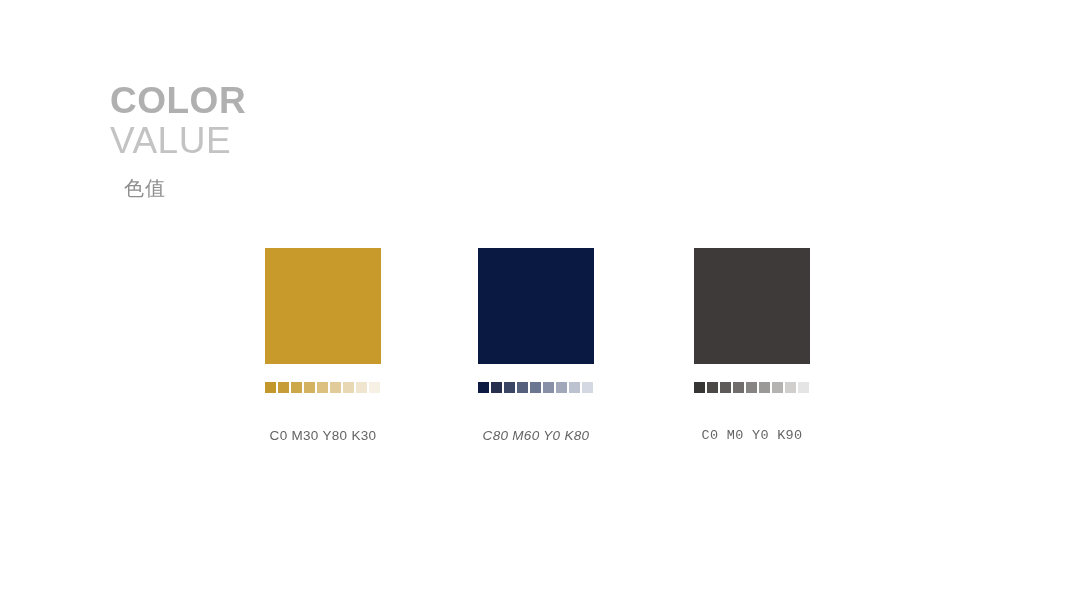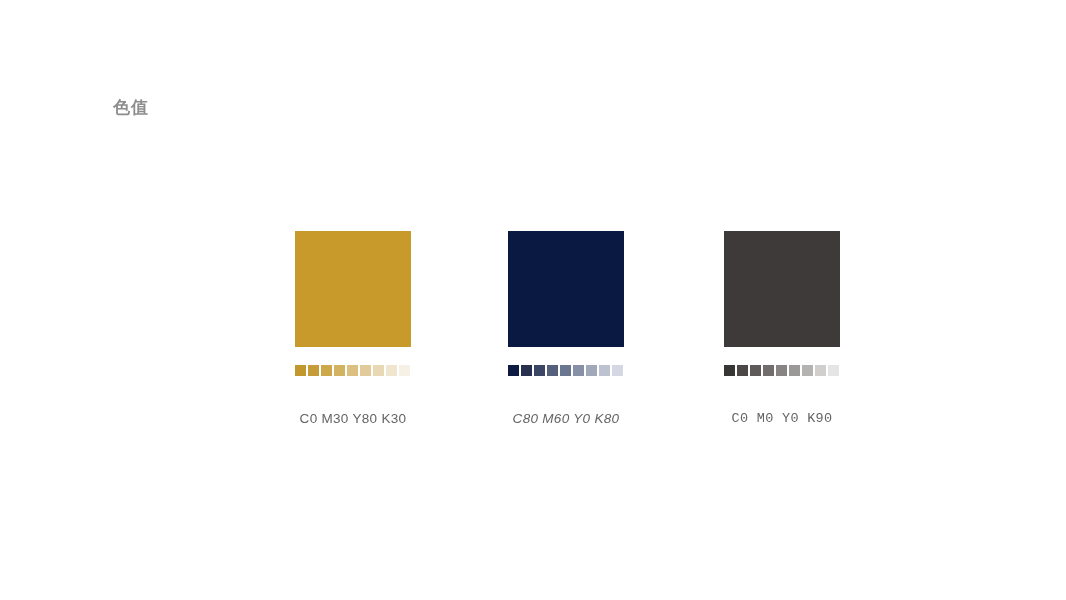--- a/index.html
+++ b/index.html
@@ -42,41 +42,40 @@
     display: block;
     font-size: 37px;
     font-weight: 400;
     letter-spacing: 0.5px;
     color: #c3c3c3;
     line-height: 1.12;
     margin-top: 1px;
   }
   .title-sub {
     display: block;
-    font-size: 17px;
-    font-weight: 700;
+    font-size: 20px;
+    font-weight: 400;
     color: #8e8e8e;
     letter-spacing: 1px;
     margin-top: 17px;
-    margin-left: 3px;
+    margin-left: 14px;
     line-height: 1;
   }
 
   
   .swatch-row {
     position: absolute;
     left: 0;
     top: 231px;
     width: 1066px;
   }
   .swatch-col {
     position: absolute;
-    top: 0;
+    top: 17px;
     width: 116px;
-    margin-left: 30px;
   }
   .swatch-col.col-0 { left: 265px; }
   .swatch-col.col-1 { left: 478px; font-style: italic; }
   .swatch-col.col-2 { left: 694px; font-family: Liberation Mono, monospace; }
 
   .swatch-main {
     width: 116px;
     height: 116px;
     display: block;
   }
@@ -103,20 +102,22 @@
     text-align: center;
     width: 116px;
   }
 </style>
 </head>
 <body>
 
 <div class="page" style="background-color: rgb(255, 255, 255);">
 
   <div class="title-block">
+    <span class="title-primary" style="color: rgb(176, 176, 176);">COLOR</span>
+    <span class="title-secondary" style="color: rgb(195, 195, 195);">VALUE</span>
     <span class="title-sub" style="color: rgb(142, 142, 142);">色值</span>
   </div>
 
   <div class="swatch-row">
 
     <div class="swatch-col col-0">
       <div class="swatch-main" style="background-color: rgb(200, 154, 43);"></div>
       <div class="tint-strip">
           <span class="tint-chip" style="background-color: rgb(194, 151, 44);"></span>
           <span class="tint-chip" style="background-color: rgb(198, 156, 56);"></span>

